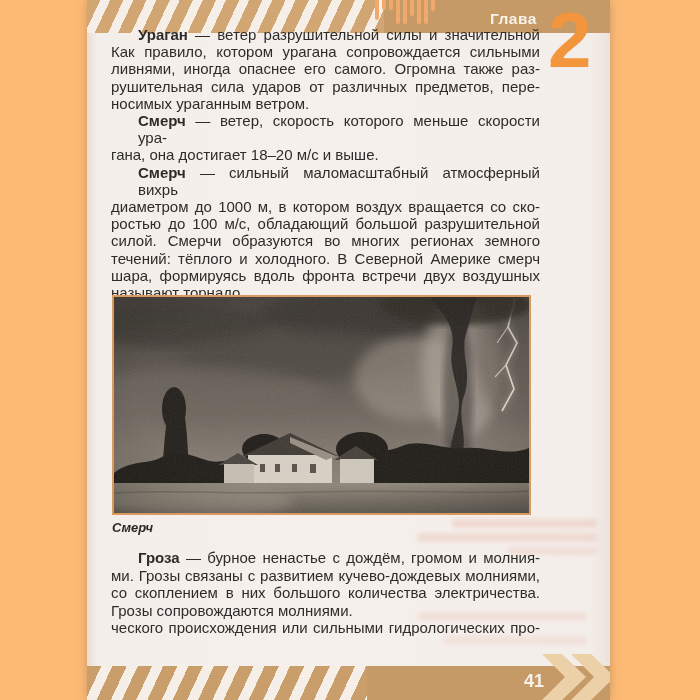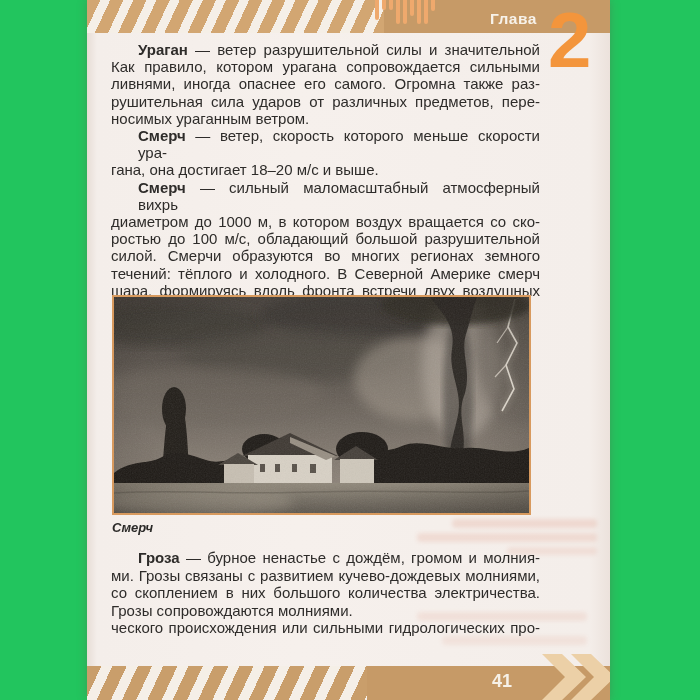--- a/index.html
+++ b/index.html
@@ -1,53 +1,53 @@
 <!DOCTYPE html>
 <html><head>
 <meta charset="utf-8">
 <style>
   html,body{margin:0;padding:0;background:#ffffff;}
-  .stage{position:relative;width:700px;height:700px;background:#22c55e;overflow:hidden;
+  .stage{position:relative;width:700px;height:700px;background:#fdba74;overflow:hidden;
          font-family:"Liberation Sans",sans-serif;}
   
   .page{position:absolute;left:87px;top:0;width:523px;height:700px;overflow:hidden;
         background:linear-gradient(90deg,#e7ddd6 0,#f4eeea 10px,#f6f0ec 40%,#f4eeea 96%,#ece2dc 100%);
         box-shadow:0 0 9px rgba(110,90,80,.35);}
   
   .band-top{position:absolute;left:0;top:0;width:100%;height:33px;display:flex;}
   .band-top .striped{width:297px;height:100%;
         background:repeating-linear-gradient(115deg,#d2a672 0 12px,#f5efe7 12px 21px);}
   .band-top .solid{flex:1;background:#c69a67;}
   .deco-bars{position:absolute;left:288px;top:0;height:28px;display:flex;gap:3px;align-items:flex-start;}
   .deco-bars span{width:4px;background:#efa96d;border-radius:0 0 3px 3px;display:block;}
   .chapter-label{position:absolute;left:403px;top:10px;font-size:15.5px;font-weight:bold;
         color:#f7f2ea;letter-spacing:.5px;}
   .chapter-number{position:absolute;left:461px;top:1px;font-size:78px;line-height:78px;
         font-weight:bold;color:#f3953c;}
   
   .textblock{position:absolute;left:24px;width:429px;font-size:15px;line-height:17.2px;
         color:#2e2c2a;}
-  #text-upper{top:41px;}
+  #text-upper{top:26px;}
   #text-lower{top:549px;line-height:17.6px;}
   .tline{text-align:justify;text-align-last:justify;white-space:normal;}
   .tline.lineFirst{padding-left:27px;}
   .tline.lineLast{text-align-last:left;}
   .tline b{font-weight:bold;}
   
   .figure{position:absolute;left:25px;top:295px;width:419px;}
   .photo-frame{border:2px solid #d89a5e;line-height:0;background:#6f675e;}
   .caption{margin-top:5px;font-size:13px;font-weight:bold;font-style:italic;color:#2b2a28;line-height:15px;}
   
   .ghost{position:absolute;border-radius:4px;background:#dc8d76;filter:blur(2px);}
   
   .band-bottom{position:absolute;left:0;bottom:0;width:100%;height:34px;display:flex;}
   .band-bottom .striped{width:280px;height:100%;
         background:repeating-linear-gradient(115deg,#c99e6b 0 13px,#f5efe7 13px 23px);}
   .band-bottom .solid{flex:1;background:#c69a67;}
-  .page-number{position:absolute;right:98px;bottom:8px;font-size:18px;font-weight:bold;color:#f6f1e8;text-align:center;}
+  .page-number{position:absolute;right:66px;bottom:8px;font-size:18px;font-weight:bold;color:#f6f1e8;text-align:center;}
   .chevrons{position:absolute;left:455px;bottom:0;width:75px;height:46px;}
   .chevron{position:absolute;top:0;width:44px;height:46px;background:#ecd0a7;
         clip-path:polygon(0 0,20px 0,44px 50%,20px 100%,0 100%,23px 50%);}
   .chevron.c2{left:29px;}
 </style>
 </head>
 <body>
 
 <div class="stage">
   <div class="page">

